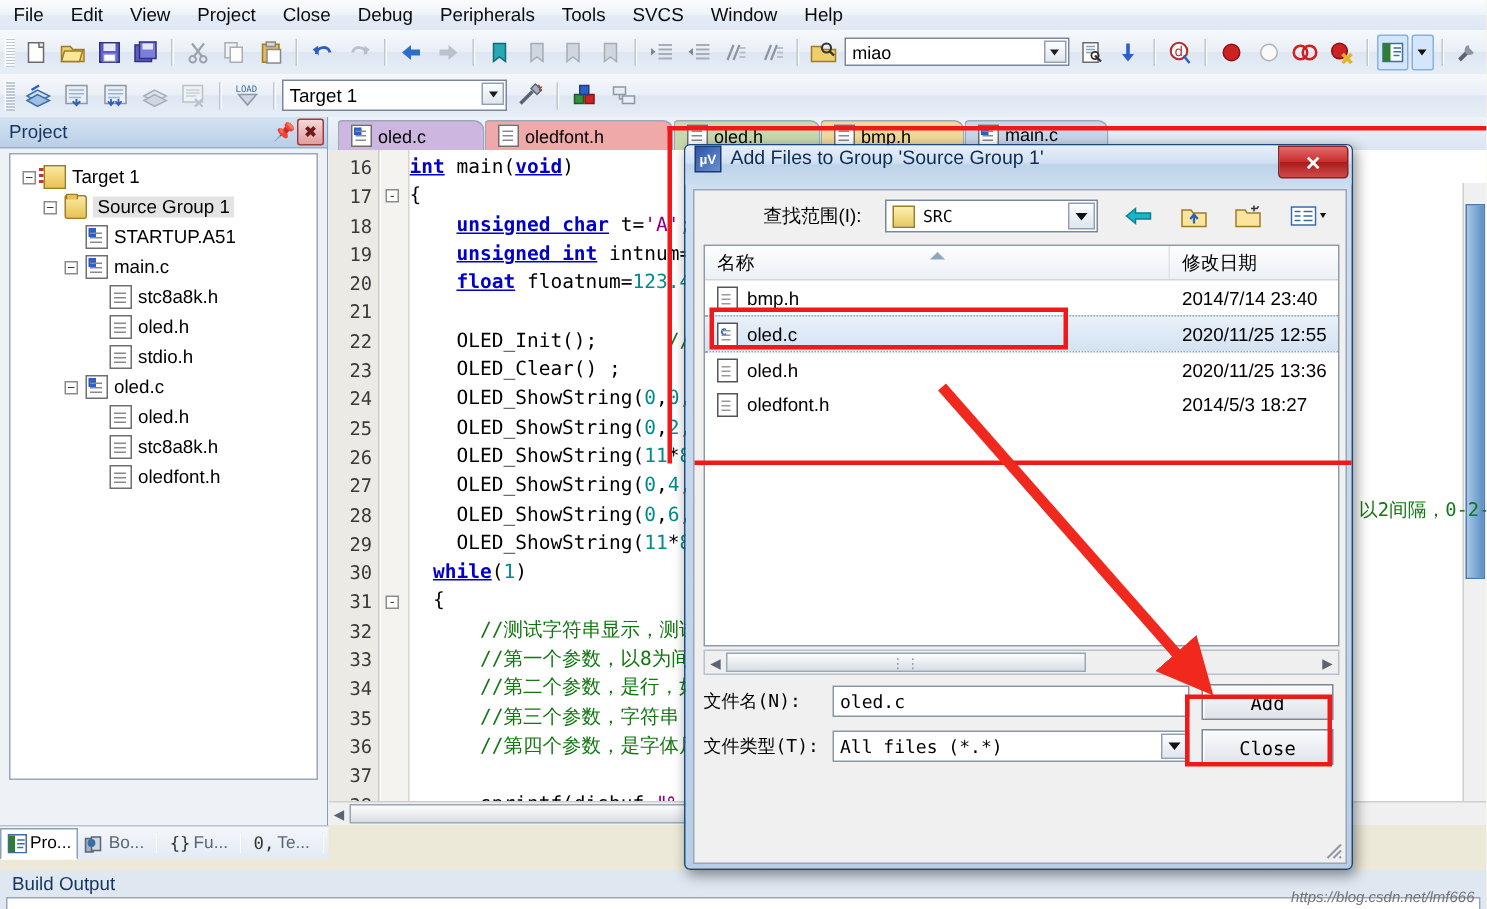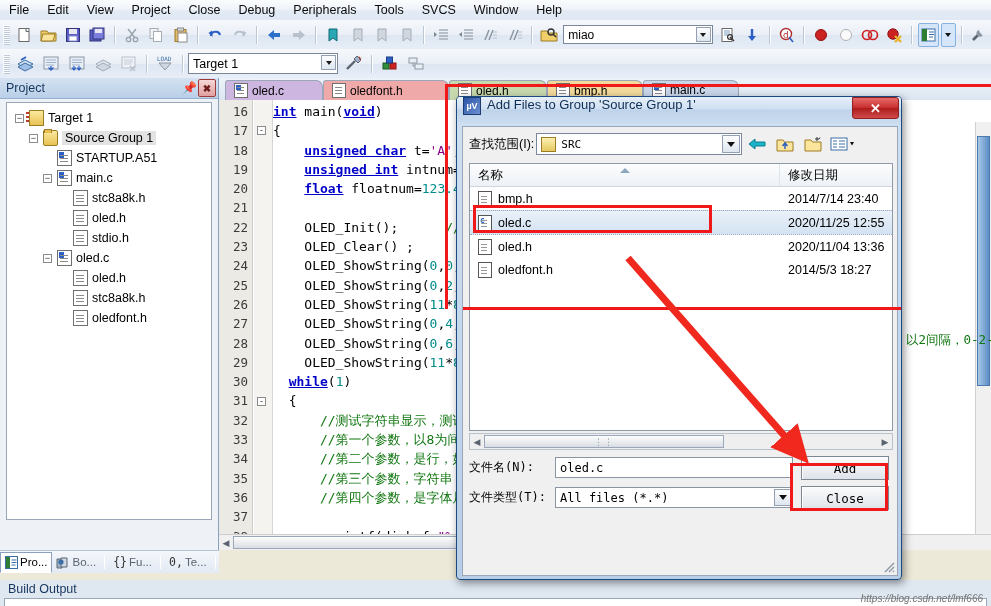--- a/index.html
+++ b/index.html
@@ -110,21 +110,21 @@
     border-radius:3px 3px 0 0;}
   #dlgtitle .dicon{width:16px;height:16px;background:linear-gradient(135deg,#2a55a8,#6d8fd0);
     color:#fff;font-size:9px;display:flex;align-items:center;justify-content:center;
     border:1px solid #1c3a72;margin-right:6px;flex:none;font-weight:bold;}
   #dlgtitle .dtxt{flex:1;font-size:13px;color:#0d2d52;}
   #dlgclose{width:45px;height:20px;border:1px solid #8e2020;border-radius:0 3px 3px 3px;
     background:linear-gradient(to bottom,#e46b6b,#c92c2c 50%,#ab1c1c 51%,#d04a4a);
     color:#fff;font-size:13px;font-weight:bold;display:flex;align-items:center;justify-content:center;}
   #dlgbody{position:absolute;left:5px;top:29px;width:436px;height:450px;
     background:#f0f0f0;border:1px solid #9aa7b8;box-sizing:border-box;}
-  #lookinrow{display:flex;align-items:center;height:34px;padding:0 6px;gap:2px;}
+  #lookinrow{display:flex;align-items:center;height:34px;padding:0 6px;gap:16px;margin-left:40px;}
   #lookinlbl{font-size:12.5px;white-space:nowrap;}
   #lookincombo{width:206px;height:22px;background:#fff;border:1px solid #7a8699;
     display:flex;align-items:center;padding-left:4px;gap:5px;position:relative;box-sizing:border-box;font-size:11px;font-family:"DejaVu Sans Mono",monospace;}
   #lookincombo .fi{width:13px;height:13px;background:linear-gradient(to bottom,#fdf0b4,#e5c85f);border:1px solid #9c7d24;flex:none;}
   #lookincombo .arrow{position:absolute;right:1px;top:1px;width:18px;height:18px;
     background:linear-gradient(to bottom,#fdfdfe,#dfe6ef);border:1px solid #93a0b2;
     display:flex;align-items:center;justify-content:center;box-sizing:border-box;}
   #lookincombo .arrow:after{content:"";border-left:4px solid transparent;border-right:4px solid transparent;border-top:5px solid #111;}
   .navbtn{width:24px;height:22px;display:flex;align-items:center;justify-content:center;border:1px solid transparent;}
   #filelist{position:absolute;left:6px;top:36px;width:424px;height:268px;background:#fff;
@@ -718,21 +718,21 @@
           <span>oled.c</span>
         </div>
         <div class="fd">2020/11/25 12:55</div>
       </div>
 
       <div class="frow">
         <div class="fn">
           <span class="fic"></span>
           <span>oled.h</span>
         </div>
-        <div class="fd">2020/11/04 13:36</div>
+        <div class="fd">2020/11/25 13:36</div>
       </div>
 
       <div class="frow">
         <div class="fn">
           <span class="fic"></span>
           <span>oledfont.h</span>
         </div>
         <div class="fd">2014/5/3 18:27</div>
       </div>
     </div>

